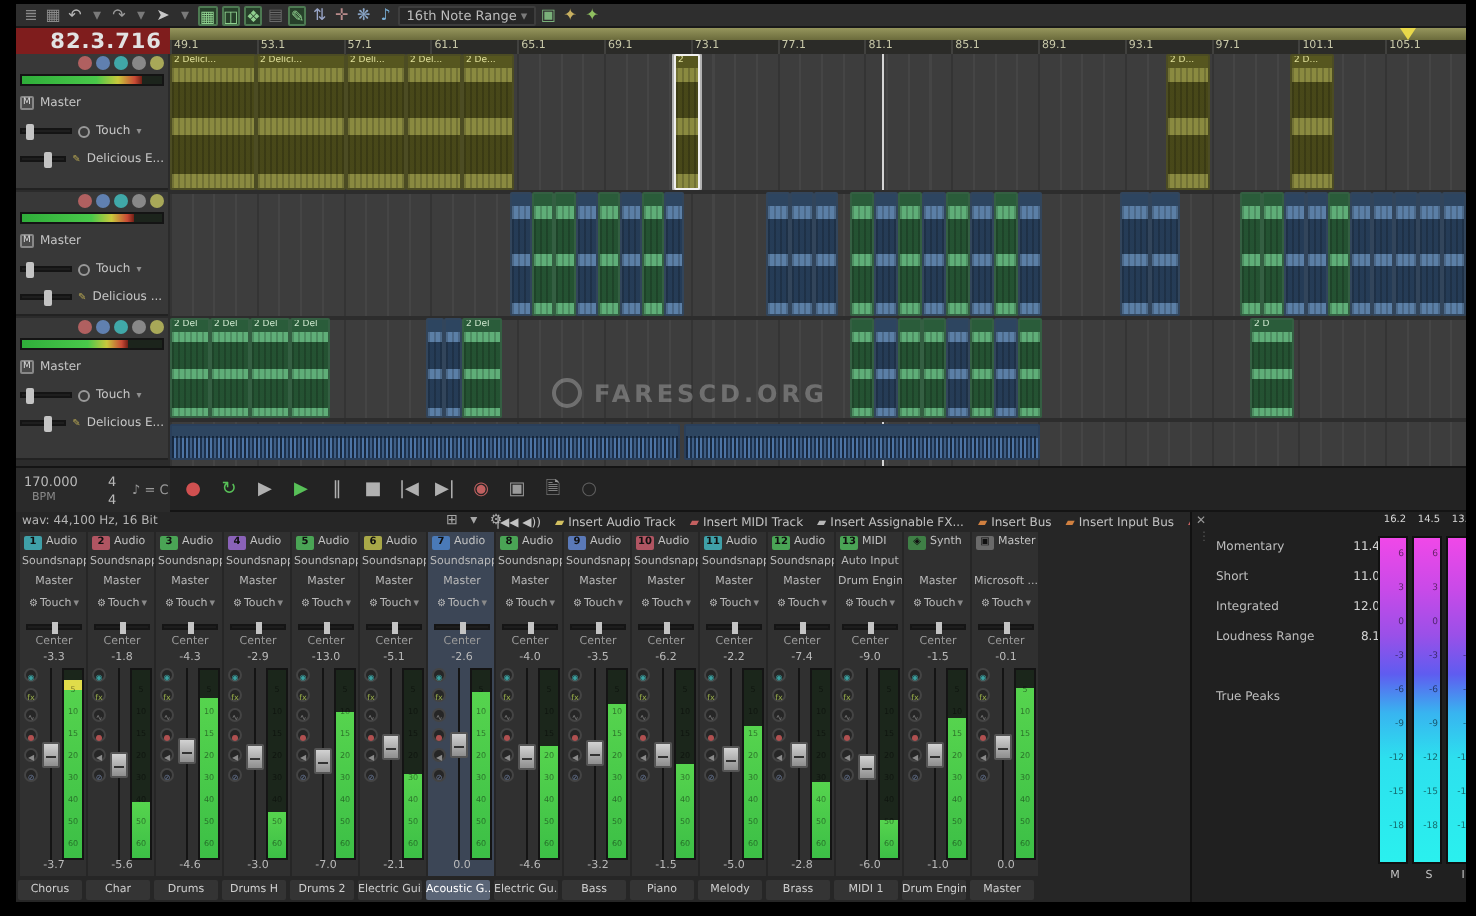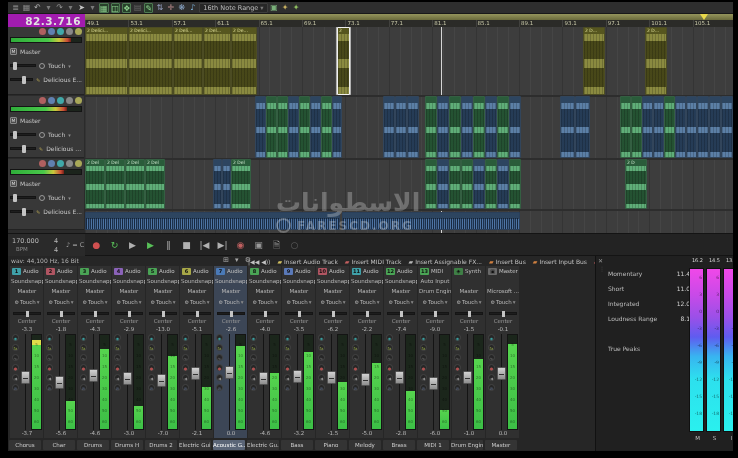--- a/index.html
+++ b/index.html
@@ -7,21 +7,21 @@
   #screen{position:relative;width:738px;height:458px;background:#000;overflow:hidden;}
   #app{position:absolute;left:8px;top:2px;width:725px;height:449px;background:#262626;overflow:hidden;}
 
   
   #toolbar{position:absolute;left:0;top:0;width:725px;height:12px;background:#2e2e2e;border-bottom:1px solid #191919;display:flex;align-items:center;gap:2px;padding:0 3px;}
   .tb-ic{font-size:8px;line-height:10px;height:10px;min-width:9px;text-align:center;cursor:default;}
   .tb-box{background:#27402a;border:1px solid #4d7a52;border-radius:1px;}
   .tb-swing{display:flex;align-items:center;gap:2px;color:#bdbdbd;font-size:6.5px;padding:0 3px;border:1px solid #3d3d3d;background:#272727;height:10px;border-radius:1px;}
 
   
-  #timecode-box{position:absolute;left:0;top:12px;width:77px;height:13px;background:#a21caf;color:#e2e2e2;font-size:10.5px;font-weight:bold;text-align:right;padding:1px 4px 0 0;letter-spacing:.5px;}
+  #timecode-box{position:absolute;left:0;top:12px;width:77px;height:13px;background:#7f1d1d;color:#e2e2e2;font-size:10.5px;font-weight:bold;text-align:right;padding:1px 4px 0 0;letter-spacing:.5px;}
   #ruler{position:absolute;left:77px;top:12px;width:648px;height:13px;background:#2b2b28;overflow:hidden;}
   #ruler-band{position:absolute;left:0;top:0;width:648px;height:6px;background:linear-gradient(180deg,#95955c,#6b6b3c);}
   #ruler-scale{position:absolute;left:0;top:6px;width:648px;height:7px;background-image:repeating-linear-gradient(90deg,rgba(255,255,255,.10) 0 1px,transparent 1px 43.4px);}
   .ruler-mark{position:absolute;top:0px;font-size:5.5px;color:#c9c9a9;line-height:7px;}
   #loop-marker{position:absolute;top:0;width:0;height:0;border-left:4px solid transparent;border-right:4px solid transparent;border-top:6px solid #e8d84a;}
 
   
   #arrange{position:absolute;left:77px;top:25px;width:648px;height:206px;background-color:#3d3d3d;
     background-image:repeating-linear-gradient(90deg,rgba(255,255,255,.045) 0 1px,transparent 1px 10.85px),
                      repeating-linear-gradient(90deg,rgba(0,0,0,.30) 0 1px,transparent 1px 43.4px);overflow:hidden;}
@@ -1299,21 +1299,20 @@
           <div class="lscale" style="top: 74px;">-6</div>
           <div class="lscale" style="top: 91px;">-9</div>
           <div class="lscale" style="top: 108px;">-12</div>
           <div class="lscale" style="top: 125px;">-15</div>
           <div class="lscale" style="top: 142px;">-18</div>
         </div>
         <div class="lmeter-bot" style="left: 127px;">I</div>
       </div>
 
     <div id="watermark">
-      <div id="wm-line1">الاسطوانات</div>
       <div id="wm-line2">
         <span id="wm-logo"></span>
         <span>FARESCD.ORG</span>
       </div>
     </div>
 
     <div id="bottom-strip"></div>
   </div>
 </div>
 

